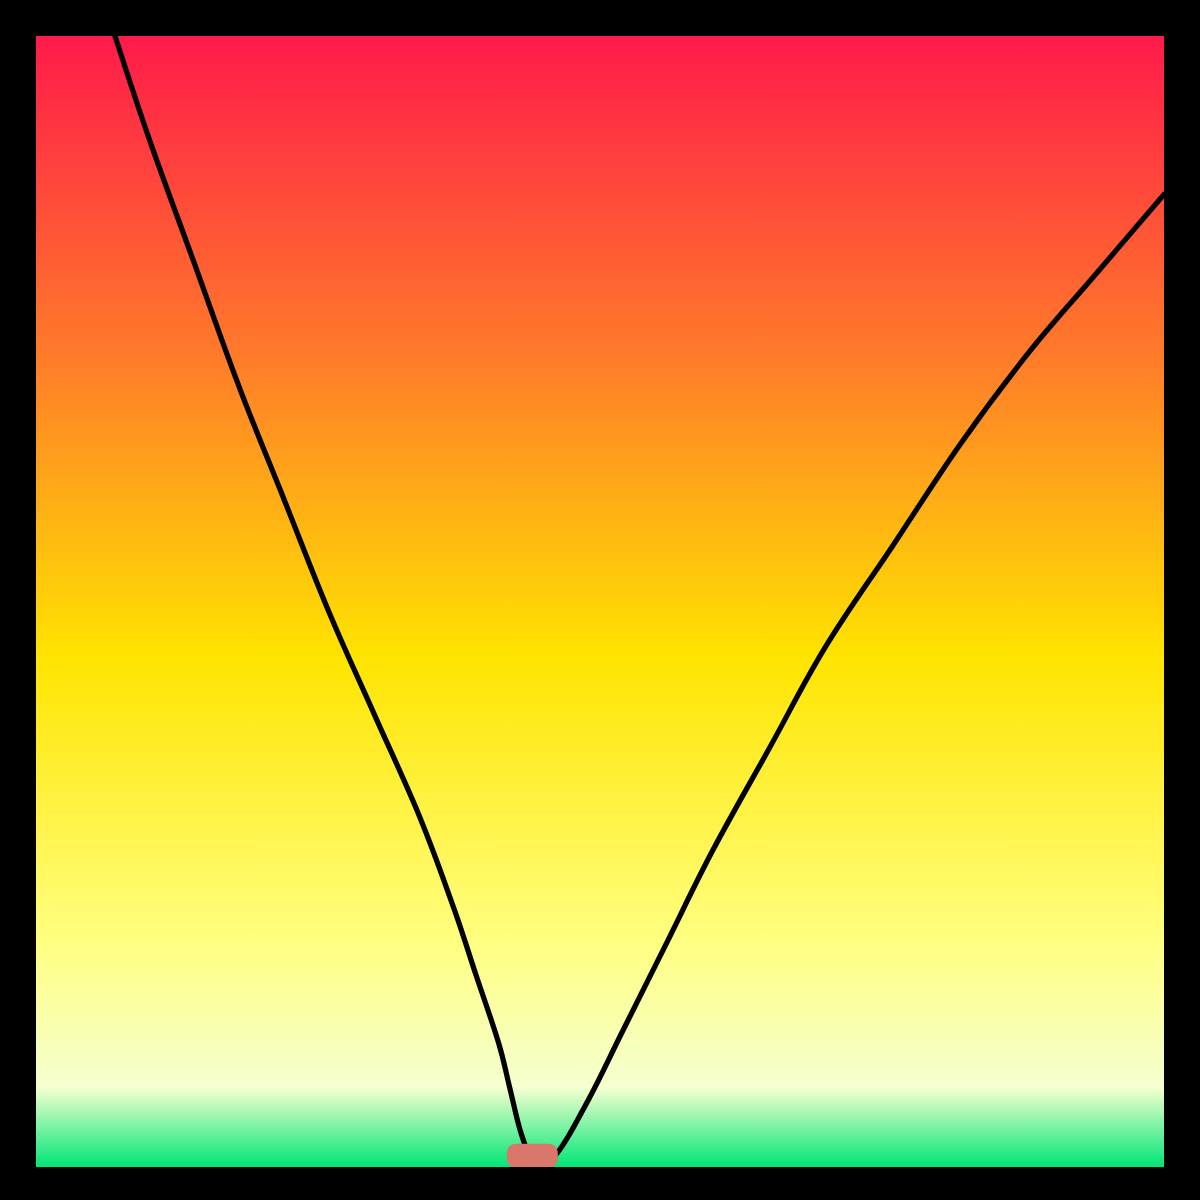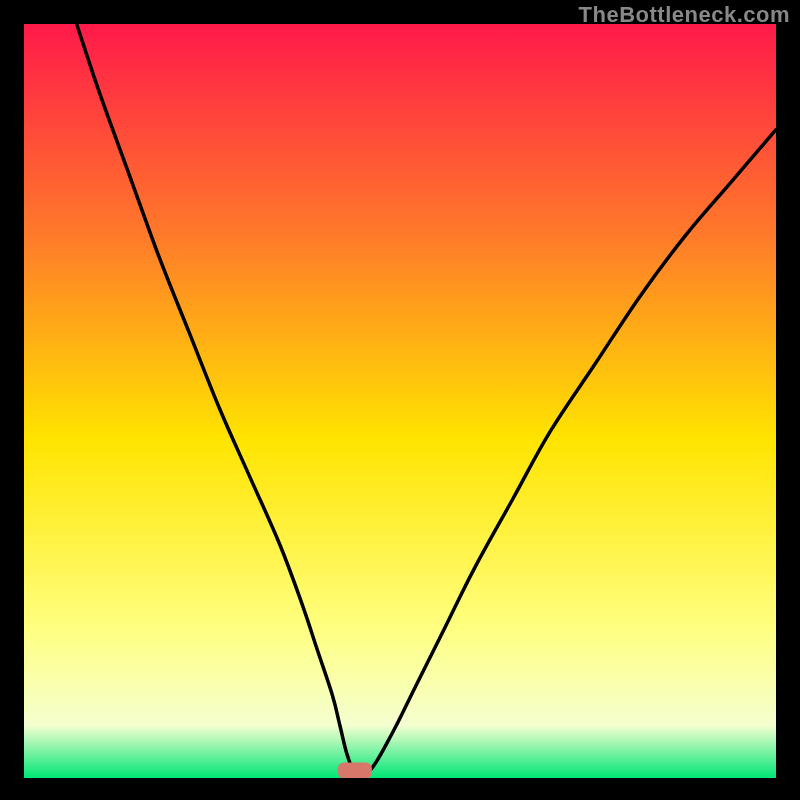--- a/index.html
+++ b/index.html
@@ -32,21 +32,20 @@
     top: 24px;
     width: 752px;
     height: 754px;
   }
   svg { display: block; }
 </style>
 </head>
 <body>
 
 <div class="frame">
-  <div class="watermark">TheBottleneck.com</div>
 
   <div class="plot">
     <svg id="chart-svg" width="752" height="754" viewBox="0 0 752 754">
       <defs>
         <linearGradient id="bg-grad" x1="0" y1="0" x2="0" y2="1">
           <stop id="g0" offset="0%" stop-color="#ff1a4a"></stop>
           <stop id="g1" offset="28%" stop-color="#ff7a2a"></stop>
           <stop id="g2" offset="55%" stop-color="#ffe400"></stop>
           <stop id="g3" offset="80%" stop-color="#ffff80"></stop>
           <stop id="g4" offset="93%" stop-color="#f5ffd0"></stop>

